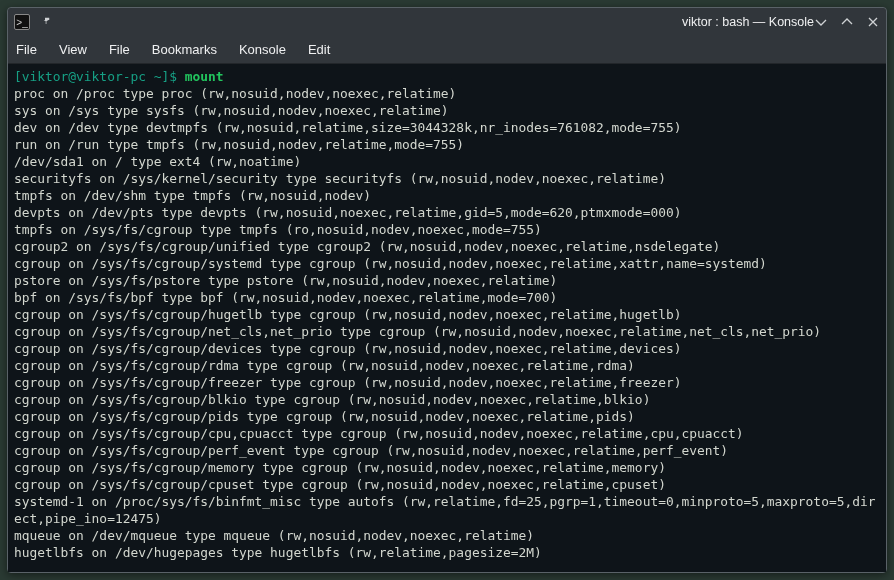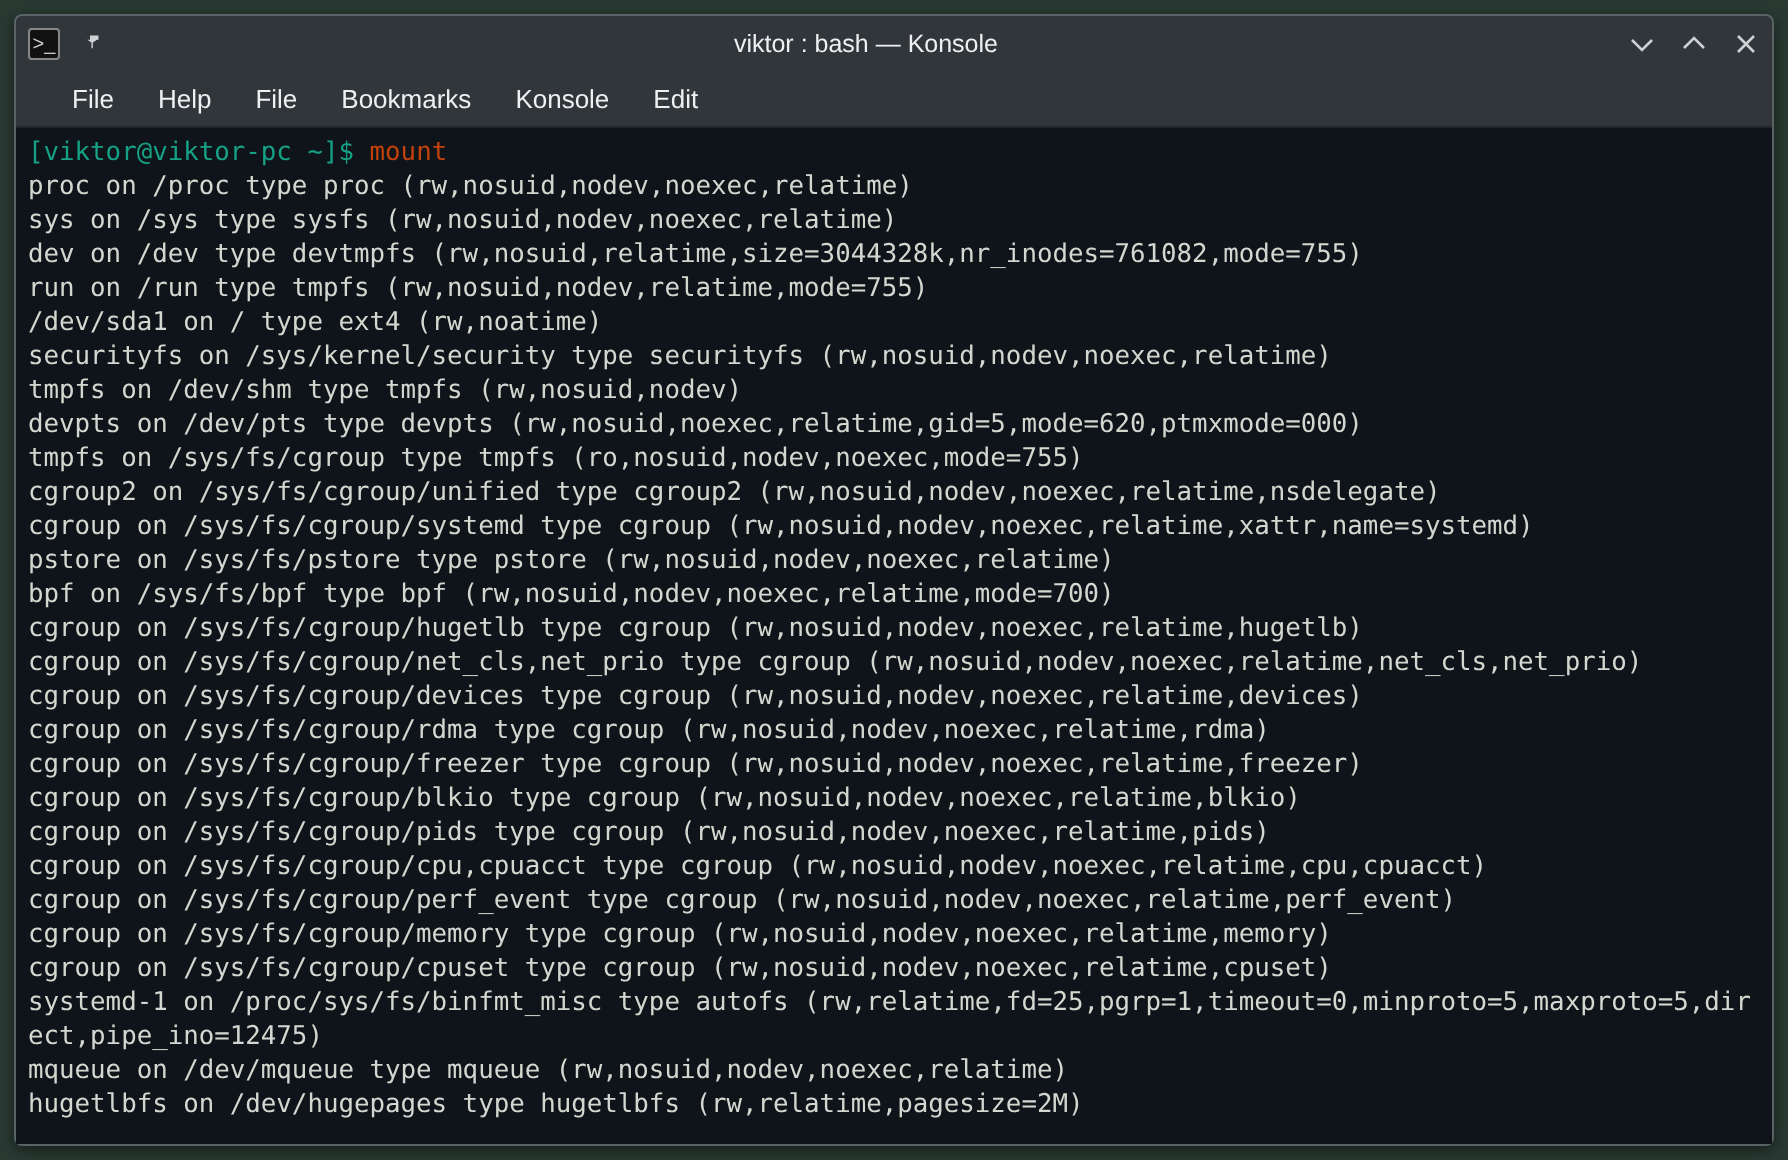--- a/index.html
+++ b/index.html
@@ -28,30 +28,30 @@
     background: #31363b;
     display: flex;
     align-items: center;
     padding: 0 6px;
     color: #eff0f1;
     font-size: 12.5px;
     border-top-left-radius: 4px;
     border-top-right-radius: 4px;
   }
   .titlebar .left-icons { display: flex; align-items: center; gap: 8px; }
-  .titlebar .title { flex: 1; text-align: center; font-weight: 400; }
+  .titlebar .title { flex: 1; text-align: right; font-weight: 400; }
   .titlebar .win-controls { display: flex; align-items: center; gap: 12px; }
   .titlebar .ctrl { width: 14px; height: 14px; display:flex; align-items:center; justify-content:center; color:#cfd2d4; }
   .titlebar .ctrl svg { display:block; }
   .menubar {
     height: 28px;
     background: #31363b;
     display: flex;
     align-items: center;
-    padding: 0 28px;
+    padding: 0 8px;
     gap: 22px;
     color: #eff0f1;
     font-size: 13px;
     border-bottom: 1px solid #22262a;
   }
   .menubar .menu-item { cursor: default; }
   .terminal {
     flex: 1;
     background: #0e1419;
     margin: 0;
@@ -61,21 +61,21 @@
     line-height: 17px;
     color: #d3d7cf;
     overflow: hidden;
     white-space: pre-wrap;
     word-break: break-all;
   }
   .prompt-bracket { color: #16a085; }
   .prompt-user { color: #16a085; }
   .prompt-path { color: #16a085; }
   .prompt-sym { color: #16a085; }
-  .cmd { color: #c2410c; }
+  .cmd { color: #22c55e; font-weight: bold; }
   .term-icon-box {
     width:16px; height:16px;
     background:#111;
     border:1px solid #888;
     display:flex; align-items:center; justify-content:center;
     font-size:10px; color:#ccc;
     border-radius:2px;
   }
 </style>
 </head>
@@ -107,21 +107,21 @@
       <span class="ctrl">
         <svg width="12" height="12" viewBox="0 0 12 12">
             <path d="M2 2 L10 10 M10 2 L2 10" stroke="#cfd2d4" stroke-width="1.3"></path>
           </svg>
       </span>
     </div>
   </div>
 
   <div class="menubar">
     <span class="menu-item">File</span>
-    <span class="menu-item">Help</span>
+    <span class="menu-item">View</span>
     <span class="menu-item">File</span>
     <span class="menu-item">Bookmarks</span>
     <span class="menu-item">Konsole</span>
     <span class="menu-item">Edit</span>
   </div>
 
   <div class="terminal"><span class="prompt-bracket">[</span><span class="prompt-user">viktor@viktor-pc</span><span class="prompt-path"> ~</span><span class="prompt-sym">]$ </span><span class="cmd">mount</span>
 <span id="output-block">proc on /proc type proc (rw,nosuid,nodev,noexec,relatime)
 sys on /sys type sysfs (rw,nosuid,nodev,noexec,relatime)
 dev on /dev type devtmpfs (rw,nosuid,relatime,size=3044328k,nr_inodes=761082,mode=755)

